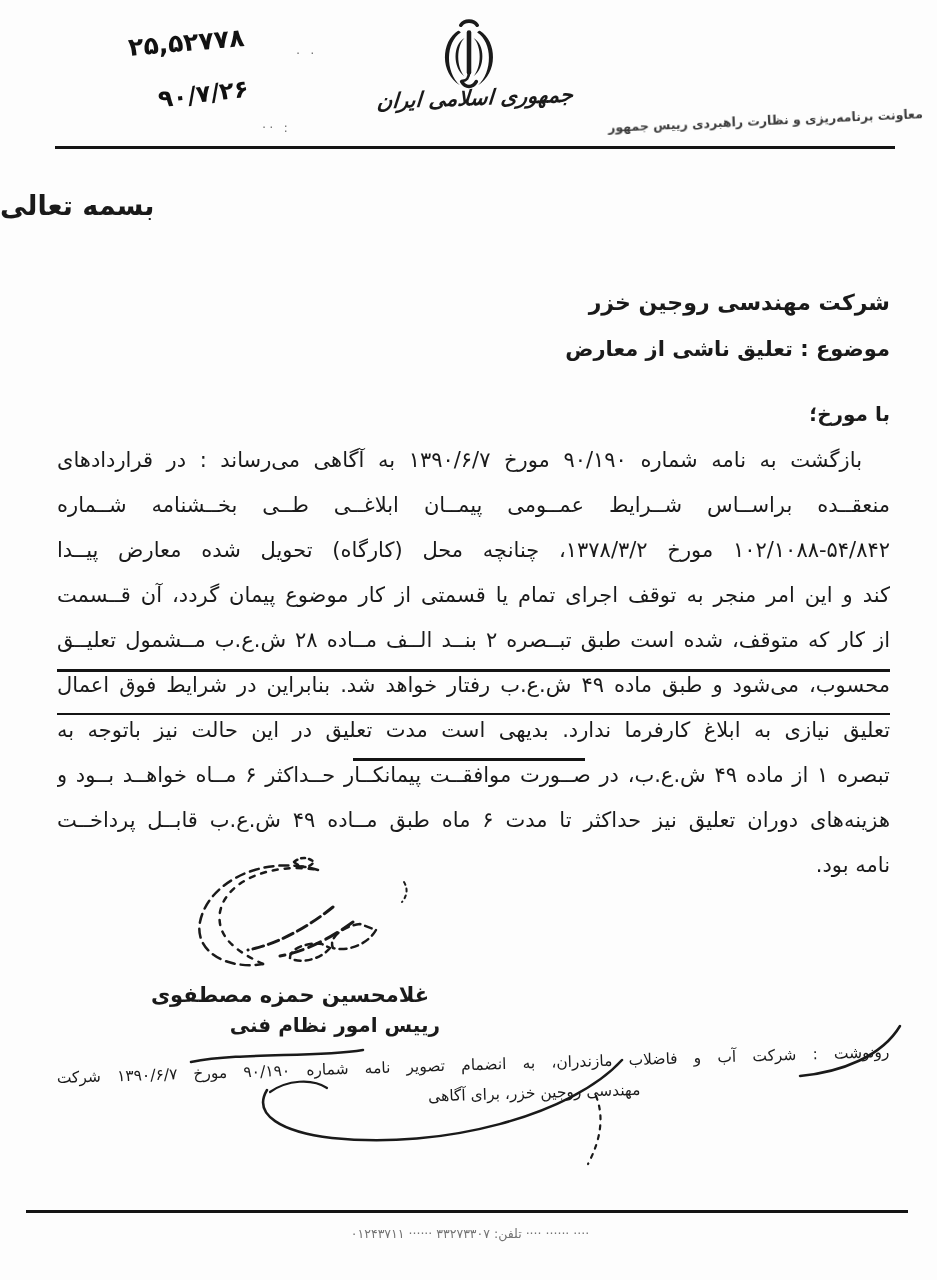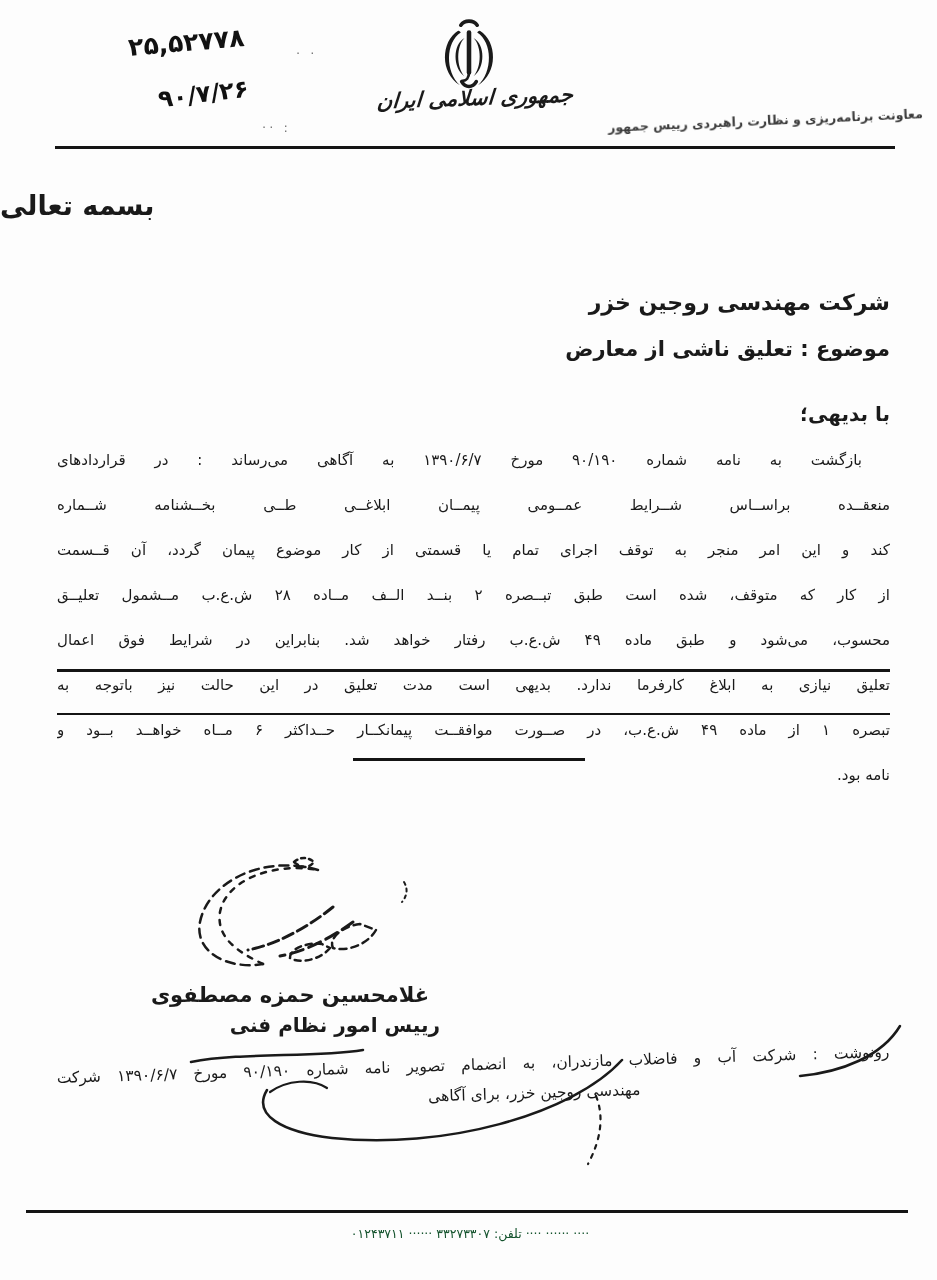--- a/index.html
+++ b/index.html
@@ -35,21 +35,21 @@
 
   .besmele { left:0; top:190px; width:100%; text-align:left; font-size:27px; font-weight:bold; }
 
   .recipient  { right:47px; top:290px; font-size:22px; font-weight:bold; }
   .subject    { right:47px; top:337px; font-size:21px; font-weight:bold; }
   .salutation { right:47px; top:402px; font-size:20px; font-weight:bold; filter:blur(0.2px); }
 
   
   .body-par {
     left:57px; top:438px; width:833px;
-    font-size:15px; line-height:45px; font-weight:500;
+    font-size:21px; line-height:45px; font-weight:500;
     text-align:justify;
   }
   .body-line { text-align-last:justify; height:45px; overflow:hidden; }
   .body-line.first  { text-indent:28px; }
   .body-line.last   { text-align-last:right; }
 
   .ul1 { left:57px;  top:669px; width:833px; height:3px; }
   .ul2 { left:57px;  top:713px; width:833px; height:2px; }
   .ul3 { left:353px; top:758px; width:232px; height:3px; }
 
@@ -63,21 +63,21 @@
   .ps { left:57px; top:1056px; width:833px; transform:rotate(-1.8deg); font-size:15.5px; font-weight:500; }
   .ps-line1 { text-align:justify; text-align-last:justify; }
   .ps-line2 { margin-top:12px; text-align:right; padding-left:250px; padding-right:0;
               direction:rtl; margin-right:250px; white-space:nowrap; }
   .swoosh { left:240px; top:1018px; }
 
   
   .footer-rule { left:26px; top:1210px; width:882px; height:3px; }
   .footer-text {
     left:70px; top:1226px; width:800px; text-align:center;
-    font-size:12.5px; color:#14532d; filter:blur(0.4px); letter-spacing:1px;
+    font-size:12.5px; color:#737373; filter:blur(0.4px); letter-spacing:1px;
   }
 
   svg .ink { stroke:#1a1a1a; fill:none; stroke-linecap:round; }
 </style>
 </head>
 <body>
 
 <div class="page">
 
   <div class="abs hw hw-num rtl">۲۵,۵۲۷۷۸</div>
@@ -99,30 +99,32 @@
   </div>
 
   <div class="abs country rtl">جمهوری اسلامی ایران</div>
   <div class="abs department rtl">معاونت برنامه‌ریزی و نظارت راهبردی رییس جمهور</div>
   <div class="abs rule header-rule"></div>
 
   <div class="abs besmele rtl">بسمه تعالی</div>
 
   <div class="abs recipient rtl">شرکت مهندسی روجین خزر</div>
   <div class="abs subject rtl">موضوع : تعلیق ناشی از معارض</div>
-  <div class="abs salutation rtl">با بدیهی؛</div>
+  <div class="abs salutation rtl">با مورخ؛</div>
 
   <div class="abs body-par rtl">
     <div class="body-line first">بازگشت به نامه شماره ۹۰/۱۹۰ مورخ ۱۳۹۰/۶/۷ به آگاهی می‌رساند : در قراردادهای</div>
     <div class="body-line">منعقــده براســاس شــرایط عمــومی پیمــان ابلاغــی طــی بخــشنامه شــماره</div>
+    <div class="body-line">۱۰۲/۱۰۸۸-۵۴/۸۴۲ مورخ ۱۳۷۸/۳/۲، چنانچه محل (کارگاه) تحویل شده معارض پیــدا</div>
     <div class="body-line">کند و این امر منجر به توقف اجرای تمام یا قسمتی از کار موضوع پیمان گردد، آن قــسمت</div>
     <div class="body-line">از کار که متوقف، شده است طبق تبــصره ۲ بنــد الــف مــاده ۲۸ ش.ع.ب مــشمول تعلیــق</div>
     <div class="body-line">محسوب، می‌شود و طبق ماده ۴۹ ش.ع.ب رفتار خواهد شد. بنابراین در شرایط فوق اعمال</div>
     <div class="body-line">تعلیق نیازی به ابلاغ کارفرما ندارد. بدیهی است مدت تعلیق در این حالت نیز باتوجه به</div>
     <div class="body-line">تبصره ۱ از ماده ۴۹ ش.ع.ب، در صــورت موافقــت پیمانکــار حــداکثر ۶ مــاه خواهــد بــود و</div>
+    <div class="body-line">هزینه‌های دوران تعلیق نیز حداکثر تا مدت ۶ ماه طبق مــاده ۴۹ ش.ع.ب قابــل پرداخــت</div>
     <div class="body-line last">نامه بود.</div>
   </div>
   <div class="abs rule ul1"></div>
   <div class="abs rule ul2"></div>
   <div class="abs rule ul3"></div>
 
   <div class="abs scribble">
     <svg width="270" height="130" viewBox="0 0 270 130">
       <path class="ink" d="M150,18 C95,2 40,30 32,70 C26,100 60,118 95,112" stroke-width="2.5" stroke-dasharray="9 6"></path>
       <path class="ink" d="M95,112 C70,100 48,86 52,60 C58,28 105,10 150,18" stroke-width="2.5" stroke-dasharray="5 7"></path>

